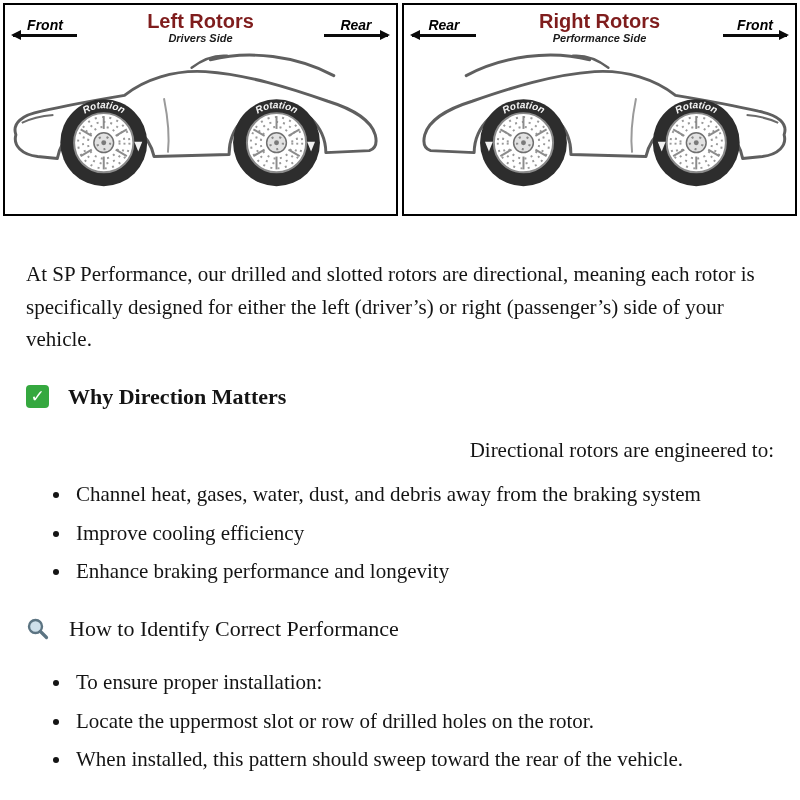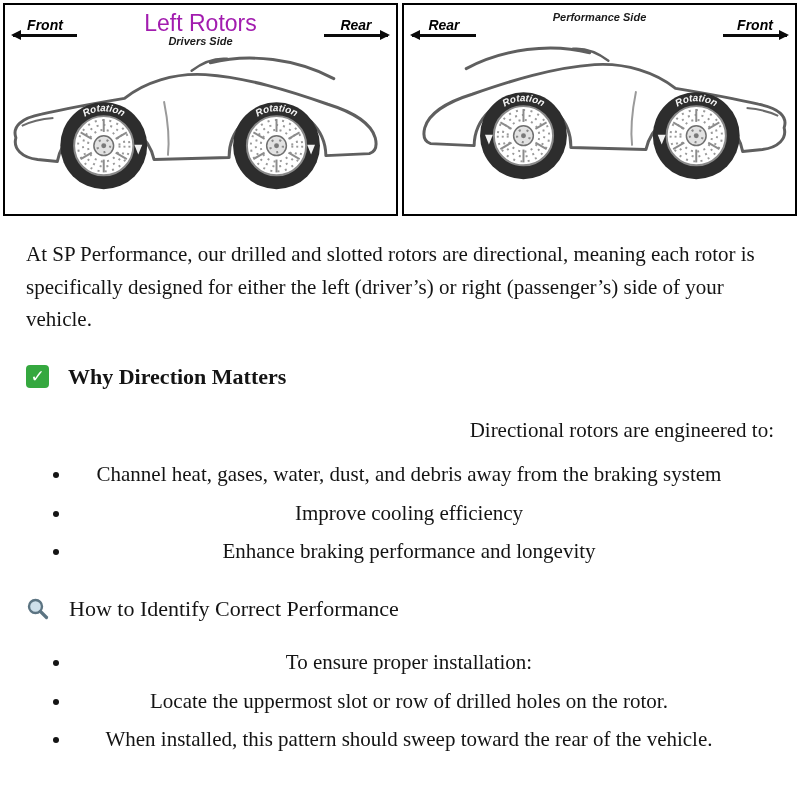--- a/index.html
+++ b/index.html
@@ -7,42 +7,42 @@
   body {
     width:800px; height:800px; background:#ffffff; overflow:hidden;
     font-family:"Liberation Serif", serif; color:#141414;
   }
 
   
   .diagram-strip { display:flex; gap:4px; padding:3px 3px 0 3px; }
   .panel { flex:1; border:2px solid #000; background:#fff; height:213px; overflow:hidden; }
   .panel-header { display:flex; justify-content:space-between; align-items:flex-start; padding:6px 8px 0 8px; }
   .panel-title-wrap { text-align:center; flex:1; }
-  .panel-title { font-family:"Liberation Sans", sans-serif; font-weight:normal; font-size:23px; line-height:1.05; color:#a21caf; }
+  .panel-title { font-family:"Liberation Sans", sans-serif; font-weight:bold; font-size:20px; line-height:1.05; color:#7f1d1d; }
   .panel-subtitle { font-family:"Liberation Sans", sans-serif; font-weight:bold; font-style:italic; font-size:11px; color:#1a1a1a; }
   .dir-arrow { display:flex; flex-direction:column; align-items:center; width:64px; margin-top:6px; }
   .dir-arrow .lbl { font-family:"Liberation Sans", sans-serif; font-weight:bold; font-style:italic; font-size:14px; color:#000; }
   .dir-arrow .line { position:relative; height:2.5px; background:#0a0a0a; width:100%; margin-top:1px; }
   .dir-arrow .line.to-left::before {
     content:''; position:absolute; left:-2px; top:-4px;
     border-top:5px solid transparent; border-bottom:5px solid transparent; border-right:10px solid #0a0a0a;
   }
   .dir-arrow .line.to-right::before {
     content:''; position:absolute; right:-2px; top:-4px;
     border-top:5px solid transparent; border-bottom:5px solid transparent; border-left:10px solid #0a0a0a;
   }
   .car-svg { display:block; width:100%; height:156px; }
 
   
-  .article { padding:16px 26px 0 26px; font-size:21px; line-height:1.55; }
+  .article { padding:16px 26px 0 26px; font-size:21px; line-height:1.55;margin-top:20px; }
   .intro { margin:6px 0 0 0; max-width:730px; }
   .section-heading { margin:24px 0 0 0; font-size:22px; display:flex; align-items:center; gap:19px; }
   .section-heading.bold { font-weight:bold; }
   .lead { margin:20px 0 0 0;text-align:right; }
-  ul.bullets { margin:12px 0 0 16px; padding-left:30px; max-width:700px;text-align:center; }
+  ul.bullets { margin:12px 0 0 16px; padding-left:30px; max-width:700px; }
   ul.bullets li { margin:2px 0 6px 0; padding-left:4px; }
 
   
   .check-icon {
     display:inline-block; width:23px; height:23px; background:#35a83f; border-radius:4px;
     position:relative; flex:0 0 auto;
   }
   .check-icon::after {
     content:'✓'; position:absolute; left:0; top:0; width:100%; height:100%;
     color:#fff; font-family:"DejaVu Sans", sans-serif; font-weight:bold; font-size:17px;
@@ -118,20 +118,21 @@
     </svg>
   </div>
 
   <div class="panel">
     <div class="panel-header">
       <span class="dir-arrow">
         <span class="lbl">Rear</span>
         <span class="line to-left"></span>
       </span>
       <span class="panel-title-wrap">
+        <span class="panel-title" style="display:block">Right Rotors</span>
         <span class="panel-subtitle" style="display:block">Performance Side</span>
       </span>
       <span class="dir-arrow">
         <span class="lbl">Front</span>
         <span class="line to-right"></span>
       </span>
     </div>
 
     <svg class="car-svg" viewBox="0 0 390 158" preserveAspectRatio="xMidYMid meet">
       <use href="#carbody" transform="translate(390 0) scale(-1 1)"></use>

